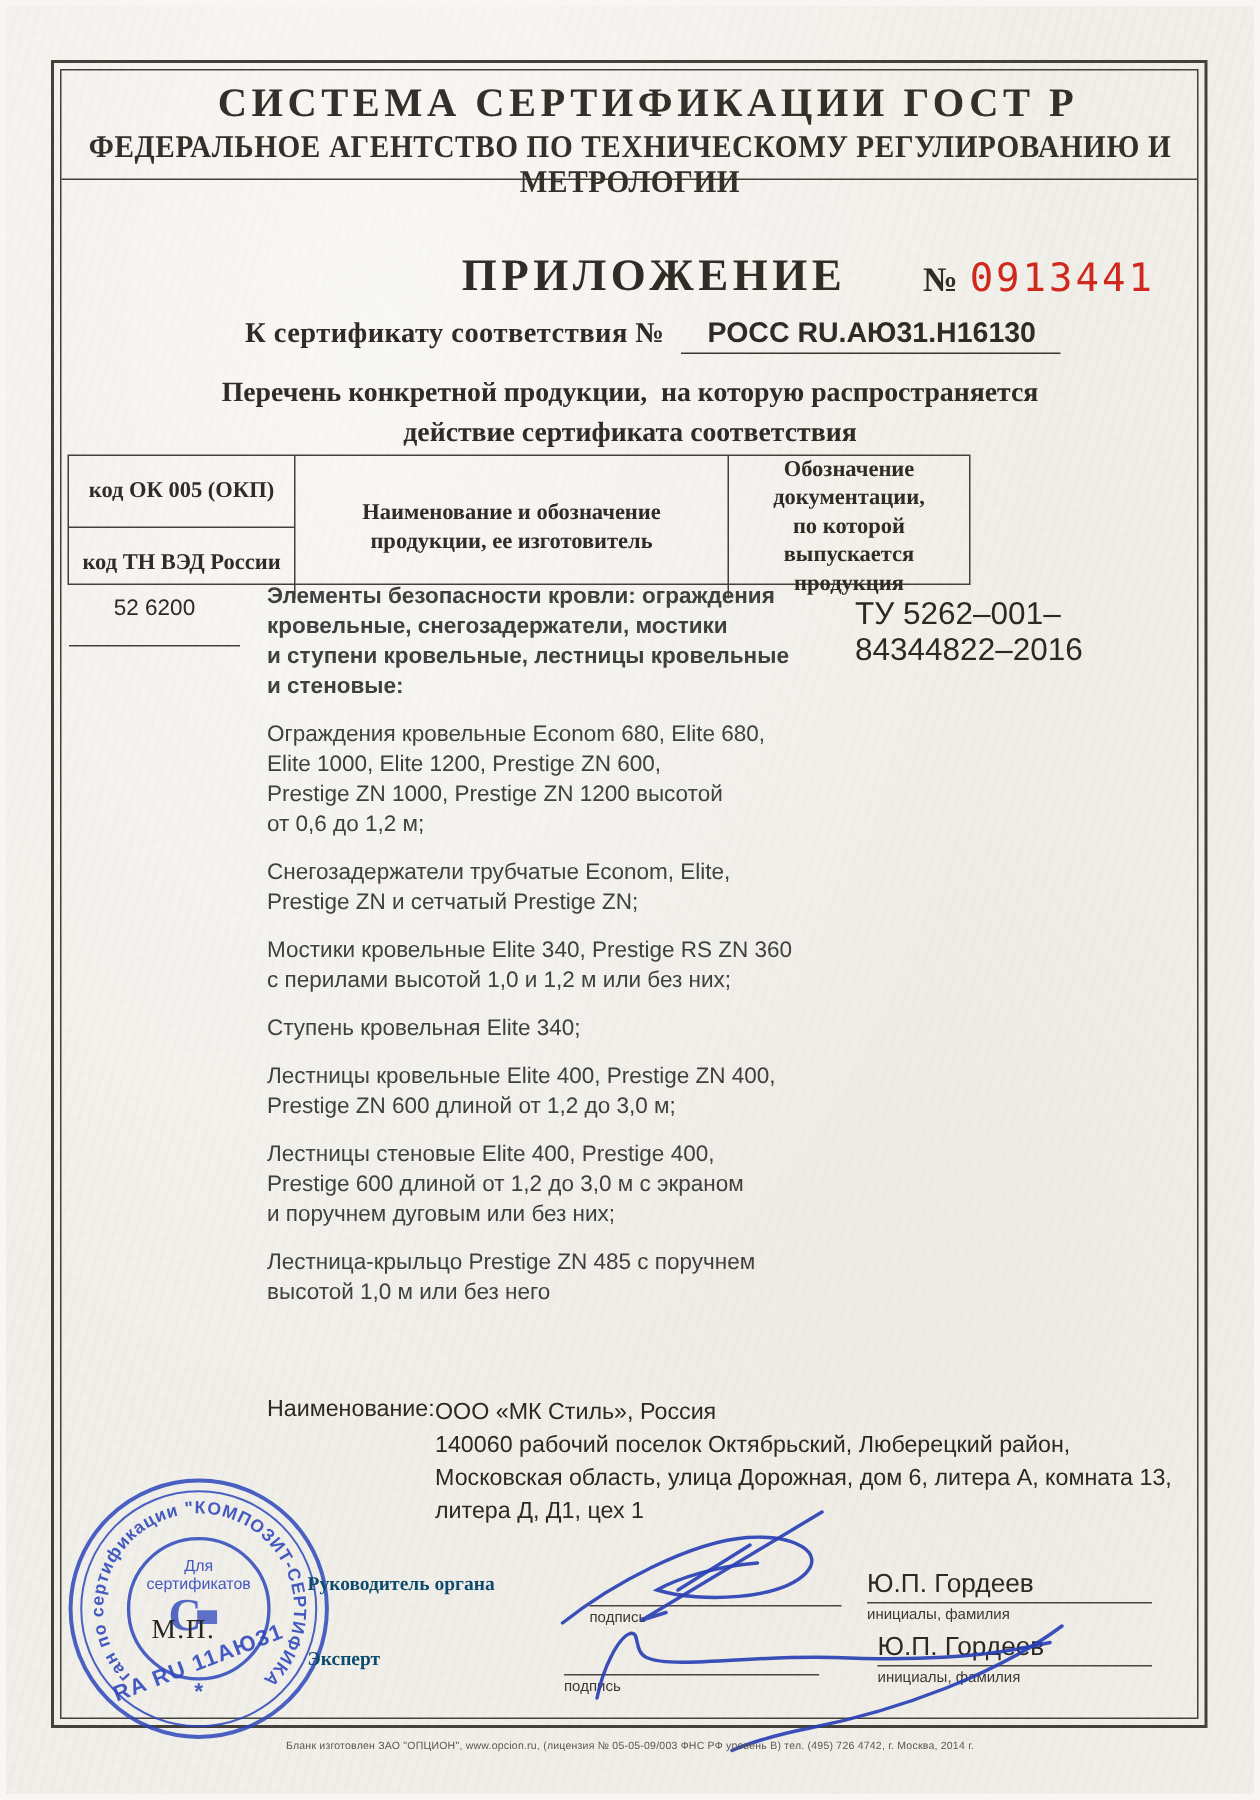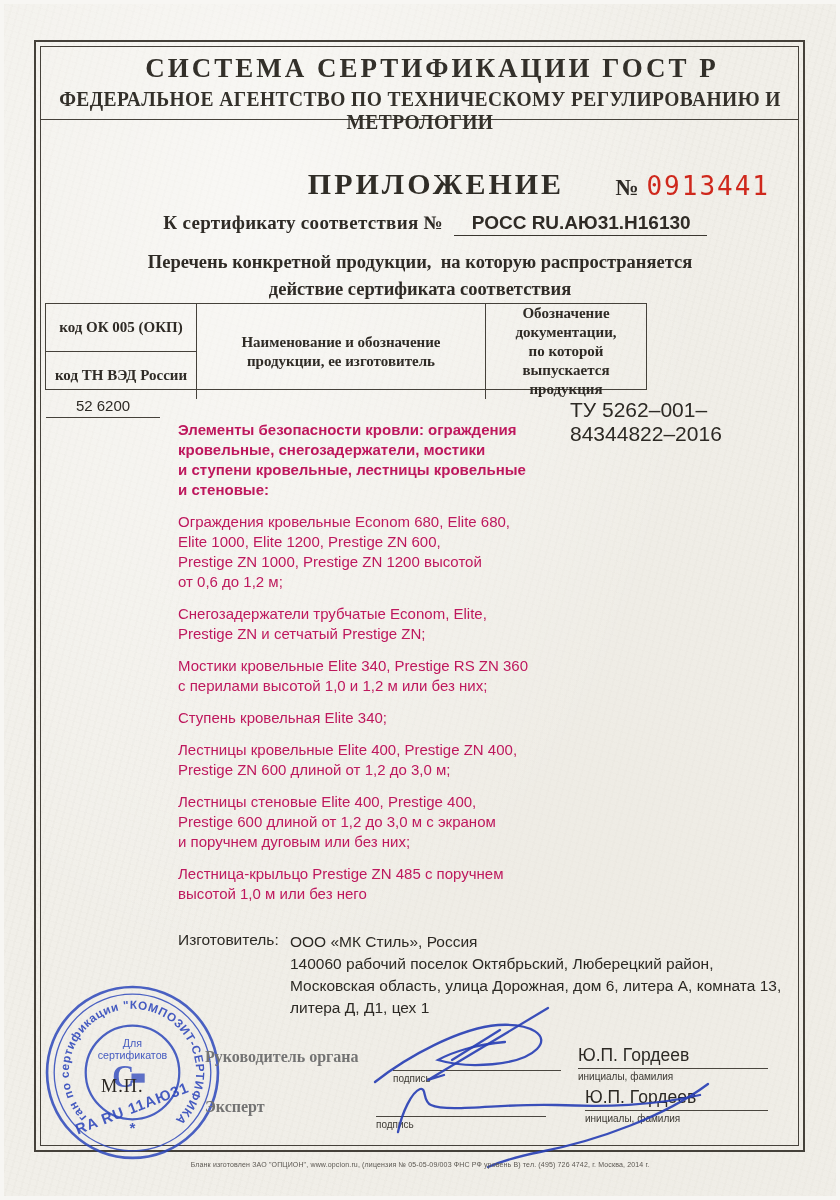--- a/index.html
+++ b/index.html
@@ -69,45 +69,45 @@
   }
   .table .c1 { border-right:1.4px solid #45413a; display:grid; grid-template-rows:1fr 1fr; }
   .table .c1 > div { display:flex; align-items:center; justify-content:center; }
   .table .c1 > div:first-child { border-bottom:1.3px solid #45413a; }
   .table .c2 { border-right:1.4px solid #45413a; }
   .table .c2, .table .c3 { display:flex; align-items:center; justify-content:center; white-space:pre-wrap; }
 
   .okp {
     left:46px; top:397px; width:114px; text-align:center;
     font-family:"Liberation Sans", sans-serif; font-size:15px;
-    padding-bottom:3px; border-bottom:1.5px solid #45413a; color:#2c2924;
+    padding-bottom:16px; border-bottom:1.5px solid #45413a; color:#2c2924;
   }
   .tu {
     left:570px; top:398px; width:230px;
     font-family:"Liberation Sans", sans-serif; font-size:21px; color:#2c2924;
   }
   .products {
-    left:178px; top:420px; width:380px;
+    left:178px; top:388px; width:380px;
     font-family:"Liberation Sans", sans-serif; font-size:15px; line-height:20px;
-    color:#be185d;
+    color:#404040;
   }
   .products p { margin:0 0 12px 0; white-space:pre-wrap; }
   .products p.intro { font-weight:bold; }
 
   .mfr-label {
     left:178px; top:931px; font-family:"Liberation Sans", sans-serif;
     font-size:15.5px; color:#2c2924;
   }
   .mfr-addr {
     left:290px; top:931px; width:512px;
     font-family:"Liberation Sans", sans-serif; font-size:15.5px; line-height:22px;
     white-space:pre-wrap; color:#2c2924;
   }
 
-  .sig-label { font-weight:bold; font-size:16px; color:#737373; }
+  .sig-label { font-weight:bold; font-size:13px; color:#0c4a6e; }
   .lbl-head { left:205px; top:1048px; }
   .lbl-expert { left:205px; top:1098px; }
   .sigline { border-top:1.4px solid #4a463f; }
   .sig1 { left:393px; top:1070px; width:168px; }
   .sig2 { left:376px; top:1116px; width:170px; }
   .nameline1 { left:578px; top:1068px; width:190px; }
   .nameline2 { left:585px; top:1110px; width:183px; }
   .caption {
     position:absolute; width:100%; top:2px;
     font-family:"Liberation Sans", sans-serif; font-size:10px; color:#3c3933;
@@ -183,21 +183,21 @@
       <p>Лестницы кровельные Elite 400, Prestige ZN 400,
 Prestige ZN 600 длиной от 1,2 до 3,0 м;</p>
       <p>Лестницы стеновые Elite 400, Prestige 400,
 Prestige 600 длиной от 1,2 до 3,0 м с экраном
 и поручнем дуговым или без них;</p>
       <p>Лестница-крыльцо Prestige ZN 485 с поручнем
 высотой 1,0 м или без него</p>
     </div>
 </div>
 
-<div class="abs mfr-label">Изготовитель:</div>
+<div class="abs mfr-label">Наименование:</div>
 <div class="abs mfr-addr">ООО «МК Стиль», Россия
 140060 рабочий поселок Октябрьский, Люберецкий район,
 Московская область, улица Дорожная, дом 6, литера А, комната 13,
 литера Д, Д1, цех 1</div>
 
 <svg class="abs stamp-svg" viewBox="0 0 175 175">
   <g fill="none" stroke="#2c46bb" stroke-opacity="0.85">
     <circle cx="87" cy="87" r="84" stroke-width="2.6"></circle>
     <circle cx="87" cy="87" r="77" stroke-width="1.3"></circle>
     <circle cx="87" cy="87" r="46" stroke-width="2.2"></circle>

